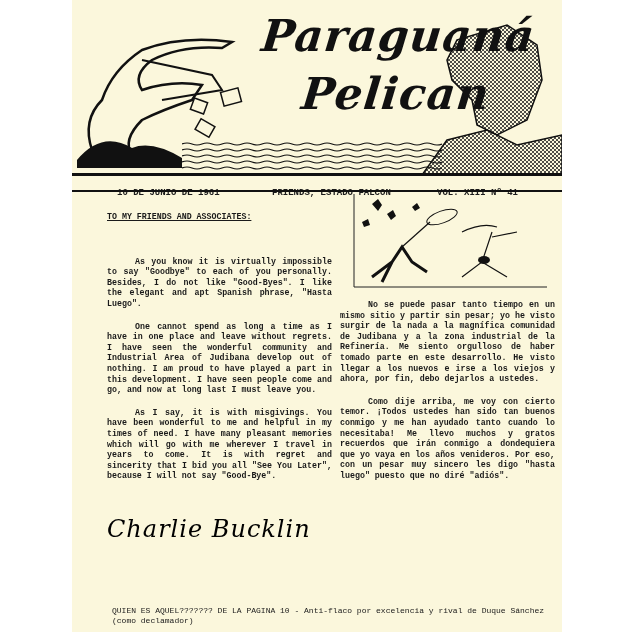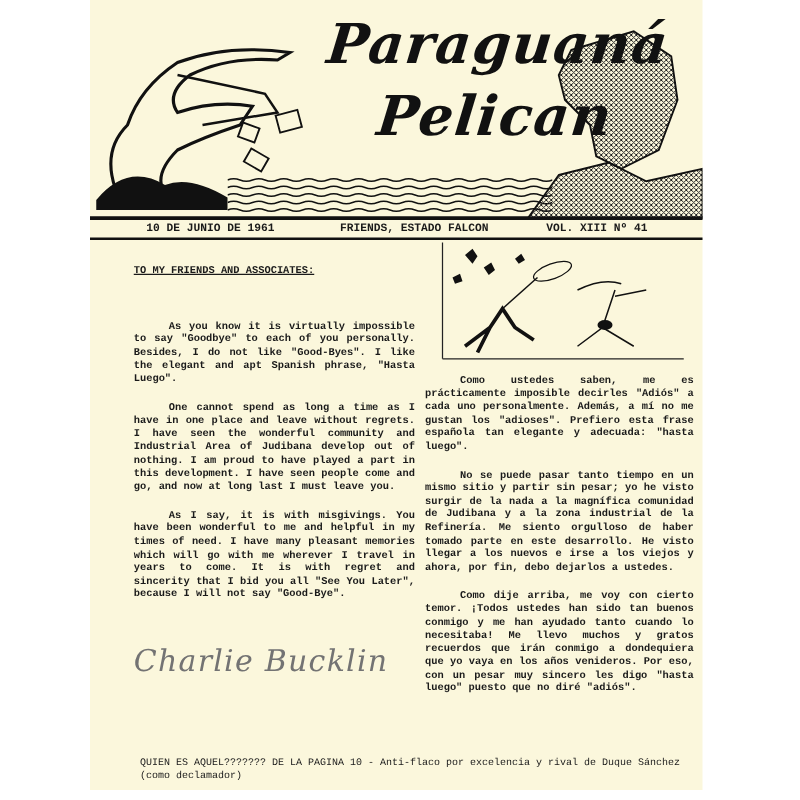--- a/index.html
+++ b/index.html
@@ -6,27 +6,27 @@
   body { width:640px; height:640px; background:#ffffff; position:relative; overflow:hidden;
          font-family:"Liberation Mono", "DejaVu Sans Mono", monospace; color:#1a1a1a; }
   .page { position:absolute; left:72px; top:0; width:490px; height:632px; background:#fbf7dc; }
   .masthead { position:absolute; left:0; top:0; width:490px; height:175px; }
   .title1, .title2 { position:absolute; font-family:"DejaVu Serif", serif; font-weight:bold; font-style:italic;
          color:#111; letter-spacing:1px; }
   .title1 { left:190px; top:10px; font-size:44px; transform:skewX(-6deg); }
   .title2 { left:230px; top:68px; font-size:44px; transform:skewX(-6deg); }
   .rule { position:absolute; left:0; width:490px; background:#111; }
   .dateline { position:absolute; top:176px; left:0; width:490px; height:14px; font-size:9px; font-weight:bold; }
-  .dateline span { position:absolute; top:2px; }
+  .dateline span { position:absolute; top:12px; }
   .col-left { position:absolute; left:35px; top:212px; width:225px; font-size:8.3px; line-height:10.6px; }
   .col-right { position:absolute; left:268px; top:300px; width:215px; font-size:8.3px; line-height:10.6px; }
   .salutation { font-weight:bold; text-decoration:underline; margin-bottom:34px; }
   p { margin:0 0 12px 0; text-indent:28px; text-align:justify;font-weight:bold; }
   .signature { position:absolute; left:35px; top:515px; font-family:"DejaVu Serif", serif; font-style:italic;
-         font-size:24px; color:#737373; letter-spacing:1px; }
+         font-size:24px; color:#000000; letter-spacing:1px; }
   .footer { position:absolute; left:40px; top:606px; width:445px; font-size:8px; font-weight:normal; line-height:10px; }
   .footer .l2 { text-align:left; }
   .cartoon { position:absolute; left:280px; top:192px; width:200px; height:100px; }
 </style>
 </head>
 <body>
 
 <div class="page">
 
   <div class="masthead">
@@ -85,21 +85,20 @@
   <div class="col-left">
     <div class="salutation">TO MY FRIENDS AND ASSOCIATES:</div>
     <p>As you know it is virtually impossible to say "Goodbye" to each of you personally. Besides, I do not like "Good-Byes". I like the elegant and apt Spanish phrase, "Hasta Luego".</p>
     <p>One cannot spend as long a time as I have in one place and leave without regrets. I have seen the wonderful community and Industrial Area of Judibana develop out of nothing. I am proud to have played a part in this development. I have seen people come and go, and now at long last I must leave you.</p>
     <p>As I say, it is with misgivings. You have been wonderful to me and helpful in my times of need. I have many pleasant memories which will go with me wherever I travel in years to come. It is with regret and sincerity that I bid you all "See You Later", because I will not say "Good-Bye".</p>
   </div>
 
   <div class="signature">Charlie Bucklin</div>
 
   <div class="col-right">
-    <p>Como ustedes saben, me es prácticamente imposible decirles "Adiós" a cada uno personalmente. Además, a mí no me gustan los "adioses". Prefiero esta frase española tan elegante y adecuada: "hasta luego".</p>
     <p>No se puede pasar tanto tiempo en un mismo sitio y partir sin pesar; yo he visto surgir de la nada a la magnífica comunidad de Judibana y a la zona industrial de la Refinería. Me siento orgulloso de haber tomado parte en este desarrollo. He visto llegar a los nuevos e irse a los viejos y ahora, por fin, debo dejarlos a ustedes.</p>
     <p>Como dije arriba, me voy con cierto temor. ¡Todos ustedes han sido tan buenos conmigo y me han ayudado tanto cuando lo necesitaba! Me llevo muchos y gratos recuerdos que irán conmigo a dondequiera que yo vaya en los años venideros. Por eso, con un pesar muy sincero les digo "hasta luego" puesto que no diré "adiós".</p>
   </div>
 
   <div class="footer">
     <div>QUIEN ES AQUEL??????? DE LA PAGINA 10 - Anti-flaco por excelencia y rival de Duque Sánchez</div>
     <div class="l2">(como declamador)</div>
   </div>
 </div>
 

